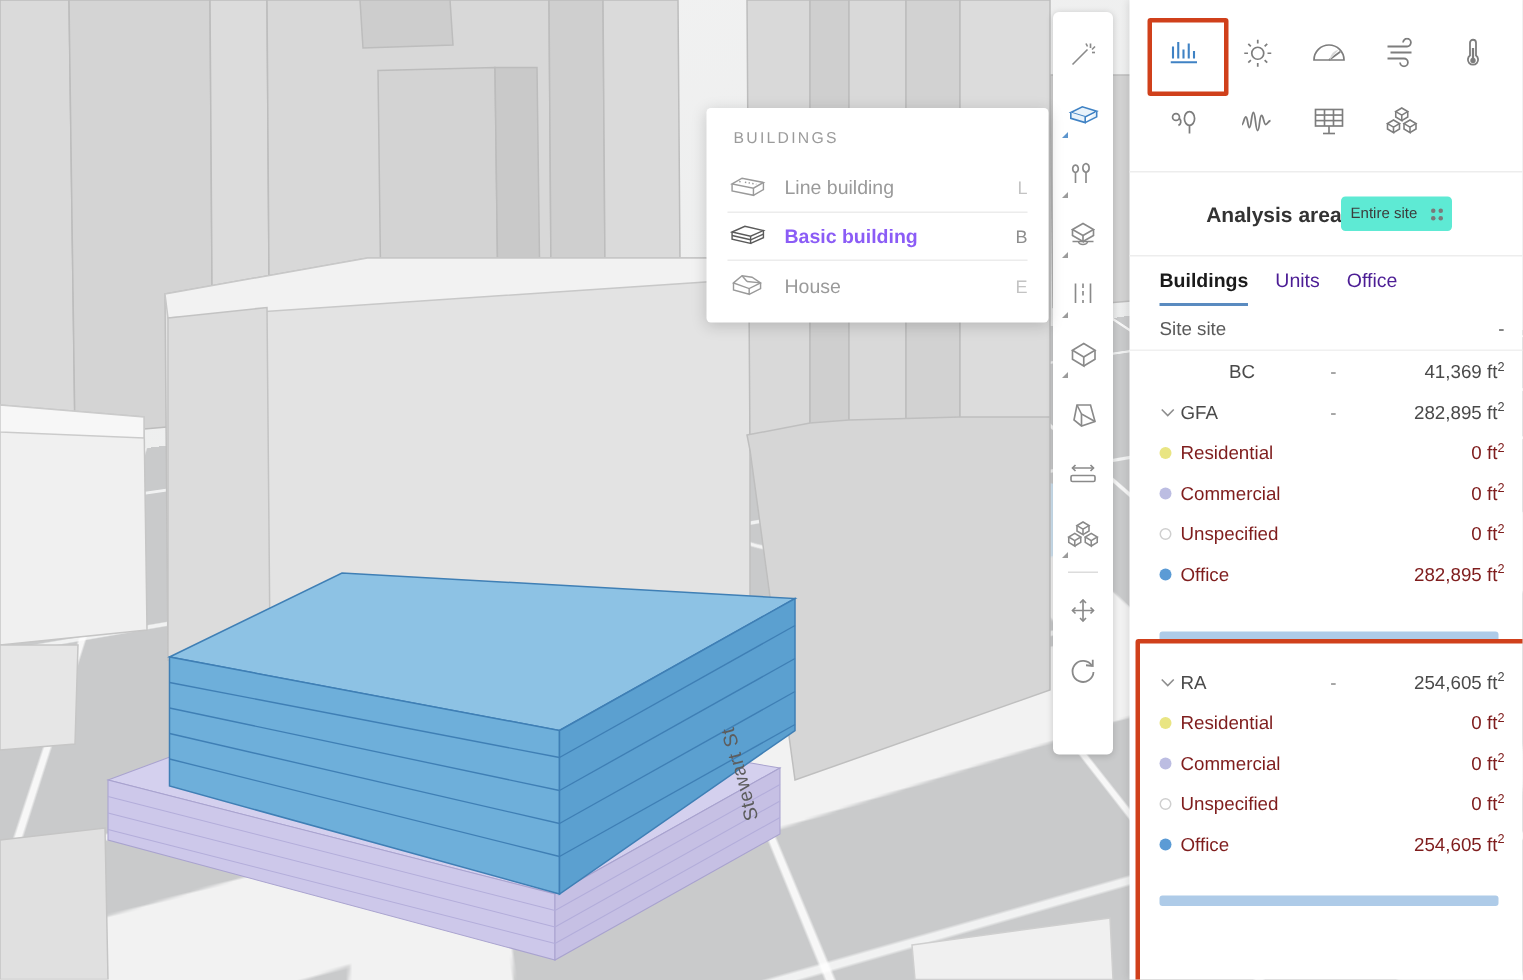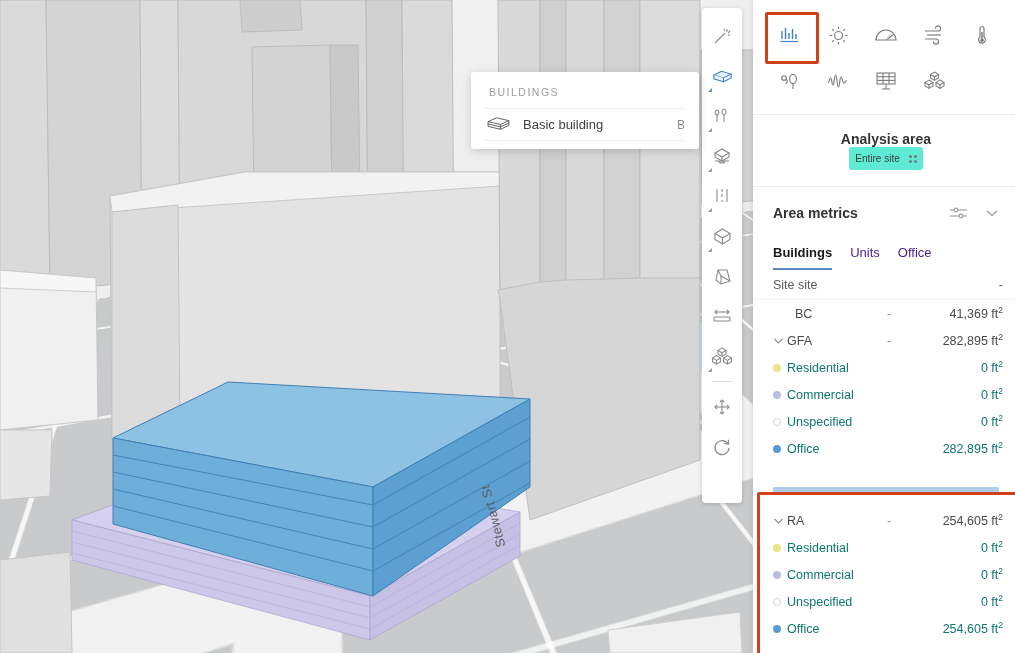--- a/index.html
+++ b/index.html
@@ -100,21 +100,21 @@
     padding: 0 18px 10px 18px; text-transform: uppercase;
   }
   .flyout-item {
     display: flex; align-items: center; gap: 12px;
     padding: 6px 14px 6px 14px; height: 33px;
     cursor: pointer; position: relative;
   }
   .flyout-item .fi-icon { width: 26px; height: 24px; color: #9a9a9a; flex: 0 0 26px; display:flex; align-items:center; justify-content:center;}
   .flyout-item.sel .fi-icon { color: #5a5a5a; }
   .flyout-item .fi-label { font-size: 13px; color: #9a9a9a; flex: 1; }
-  .flyout-item.sel .fi-label { color: #404040; font-weight: normal; }
+  .flyout-item.sel .fi-label { color: #8b5cf6; font-weight: bold; }
   .flyout-item .fi-key { font-size: 12px; color: #c3c3c3; }
   .flyout-item.sel .fi-key { color: #8d8d8d; }
   .flyout-item.sel::before,
   .flyout-item.sel::after {
     content: ""; position: absolute; left: 14px; right: 14px; height: 1px; background: #ececec;
   }
   .flyout-item.sel::before { top: 0; }
   .flyout-item.sel::after { bottom: 0; }
 
   
@@ -139,21 +139,20 @@
 
   .hl-red-top {
     position: absolute; left: 12px; top: 12px; width: 54px; height: 52px;
     border: 3px solid #d0401b; border-radius: 2px; pointer-events: none;
   }
 
   .row-analysis {
     display: flex; align-items: center; justify-content: center;
     padding: 16px 16px 16px 20px;
     border-bottom: 1px solid #ededed;
-    flex-direction: column;
   }
   .row-analysis .lbl { font-size: 14px; color: #333; font-weight: bold; }
   .entire-site {
     display: flex; align-items: center; gap: 9px;
     background: #5eead4; border-radius: 3px;
     padding: 6px 6px; font-size: 10px; color: #3c3c3c; cursor: pointer;
   }
   .dots4 { display: grid; grid-template-columns: 3px 3px; grid-gap: 2px; }
   .dots4 i { width: 3px; height: 3px; background: #7a7a7a; border-radius: 50%; display:block; }
 
@@ -182,25 +181,25 @@
     font-size: 12.5px; color: #4a4a4a;
   }
   .m-row.site {
     border-bottom: 1px solid #f0f0f0;
     height: 30px; color: #5a5a5a;
   }
   .m-row .m-caret { width: 14px; flex: 0 0 14px; color: #8e8e8e; display:flex; align-items:center; }
   .m-row .m-dot { width: 14px; flex: 0 0 14px; display: flex; align-items: center; }
   .m-row .m-dot i { width: 8px; height: 8px; border-radius: 50%; display: block; }
   .m-row .m-name { flex: 1; }
-  .m-row .m-name.indent { padding-left: 8px; }
+  .m-row .m-name.indent { padding-left: 8px; text-align: center; }
   .m-row .m-mid { width: 56px; text-align: center; color: #8a8a8a; }
   .m-row .m-val { width: 86px; text-align: right; white-space: nowrap; }
   .m-row .m-val sup { font-size: 8.5px; }
-  .m-row.sub { color: #0f766e; }
+  .m-row.sub { color: #7f1d1d; }
 
   .bar-wrap { padding: 7px 16px 7px 20px; }
   .bar { height: 7px; border-radius: 2px; background: #aecbe8; }
 
   .hl-red-metrics {
     position: absolute; left: 4px; top: 222px; width: 262px; height: 245px;
     border: 3px solid #d0401b; border-radius: 2px; pointer-events: none; z-index: 30;
   }
 </style>
 </head>
@@ -387,35 +386,61 @@
       <svg width="20" height="20" viewBox="0 0 20 20" fill="none" stroke="currentColor" stroke-width="1.2">
         <path d="M16 7 A7 7 0 1 0 17 11"></path>
         <polyline points="12,6.5 16.5,7 16.5,2.8"></polyline>
       </svg>
     </div>
   </div>
 
   <div class="flyout">
     <div class="flyout-title">BUILDINGS</div>
 
+    <div class="flyout-item">
+      <span class="fi-icon">
+        <svg width="25" height="19" viewBox="0 0 26 20" fill="none" stroke="currentColor" stroke-width="1">
+          <polygon points="2,8 9,4 24,7 17,11"></polygon>
+          <polyline points="2,8 2,13 17,16 17,11"></polyline>
+            <polyline points="17,16 24,12 24,7"></polyline>
+          <line x1="7" y1="6.3" x2="8" y2="6.5" stroke-dasharray="1 1.6"></line>
+          <line x1="11" y1="6.8" x2="19" y2="8.2" stroke-dasharray="1 1.6"></line>
+        </svg>
+      </span>
+      <span class="fi-label">Line building</span>
+      <span class="fi-key">L</span>
+    </div>
 
     <div class="flyout-item sel">
       <span class="fi-icon">
         <svg width="25" height="19" viewBox="0 0 26 20" fill="none" stroke="currentColor" stroke-width="1">
           <polygon points="2,7 11,3 24,6 15,10"></polygon>
           <polyline points="2,7 2,12 15,15 15,10"></polyline>
             <polyline points="15,15 24,11 24,6"></polyline>
           <line x1="2" y1="9.5" x2="15" y2="12.5"></line>
             <line x1="15" y1="12.5" x2="24" y2="8.5"></line>
         </svg>
       </span>
       <span class="fi-label">Basic building</span>
       <span class="fi-key">B</span>
     </div>
 
+    <div class="flyout-item">
+      <span class="fi-icon">
+        <svg width="25" height="19" viewBox="0 0 26 20" fill="none" stroke="currentColor" stroke-width="1">
+          <polygon points="3,8 9,3 16,4 22,8 14,12"></polygon>
+          <polyline points="3,8 3,13 14,16 14,12"></polyline>
+            <polyline points="14,16 22,12 22,8"></polyline>
+          <line x1="9" y1="3" x2="12.5" y2="7"></line>
+            <line x1="12.5" y1="7" x2="22" y2="8"></line>
+        </svg>
+      </span>
+      <span class="fi-label">House</span>
+      <span class="fi-key">E</span>
+    </div>
   </div>
 
   <div class="rpanel">
 
     <div class="analysis-icons">
       <div class="ai-row">
         <div class="ai-btn active">
           <svg width="22" height="20" viewBox="0 0 22 20" fill="none" stroke="currentColor" stroke-width="1.4">
             <line x1="3" y1="14" x2="3" y2="6"></line>
               <line x1="6.5" y1="14" x2="6.5" y2="3"></line>
@@ -508,38 +533,20 @@
         <span>Entire site</span>
         <span class="dots4">
             <i></i>
             <i></i>
             <i></i>
             <i></i>
           </span>
       </span>
     </div>
 
-    <div class="row-metrics">
-      <span class="lbl">Area metrics</span>
-      <span class="rm-right">
-        <span>
-          <svg width="20" height="16" viewBox="0 0 20 16" fill="none" stroke="currentColor" stroke-width="1.1">
-            <line x1="1" y1="5" x2="18" y2="5"></line>
-              <circle cx="7" cy="5" r="1.9" fill="#fff"></circle>
-            <line x1="1" y1="11" x2="18" y2="11"></line>
-              <circle cx="12" cy="11" r="1.9" fill="#fff"></circle>
-          </svg>
-        </span>
-        <span>
-          <svg width="14" height="10" viewBox="0 0 14 10" fill="none" stroke="currentColor" stroke-width="1.2">
-            <polyline points="2,3 7,7.5 12,3"></polyline>
-          </svg>
-        </span>
-      </span>
-    </div>
 
     <div class="tabs">
       <div class="tab active">Buildings</div>
       <div class="tab">Units</div>
       <div class="tab">Office</div>
     </div>
 
     <div class="metrics-body">
 
       <div class="m-row site">

